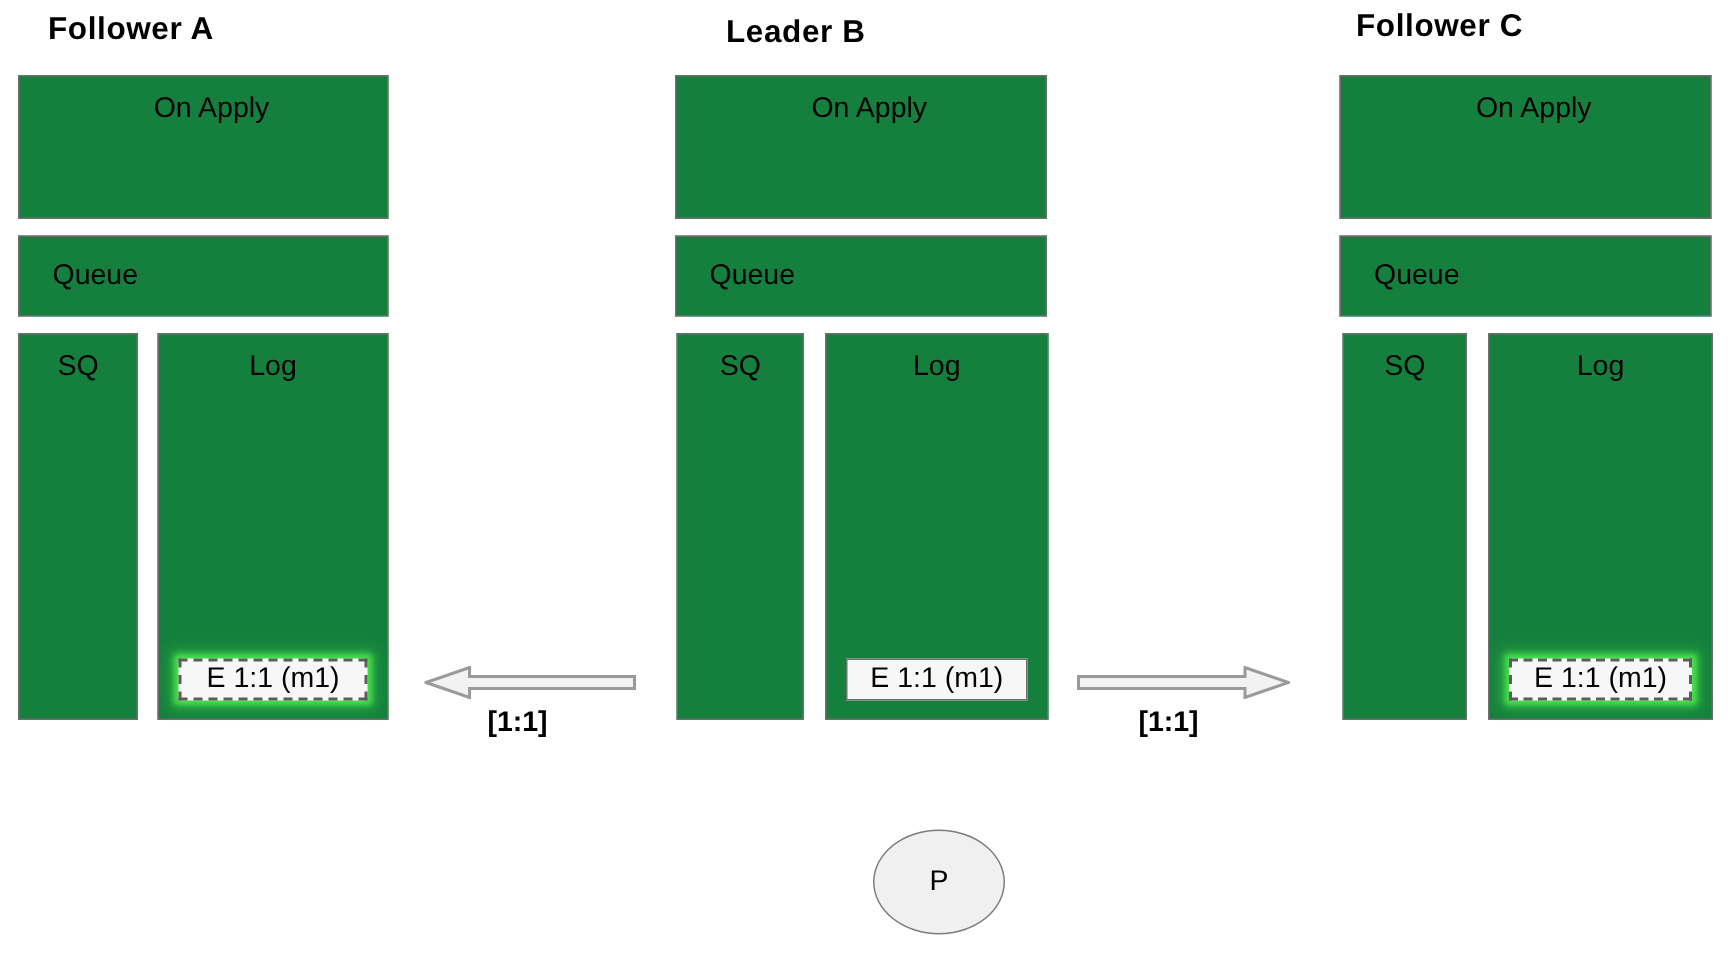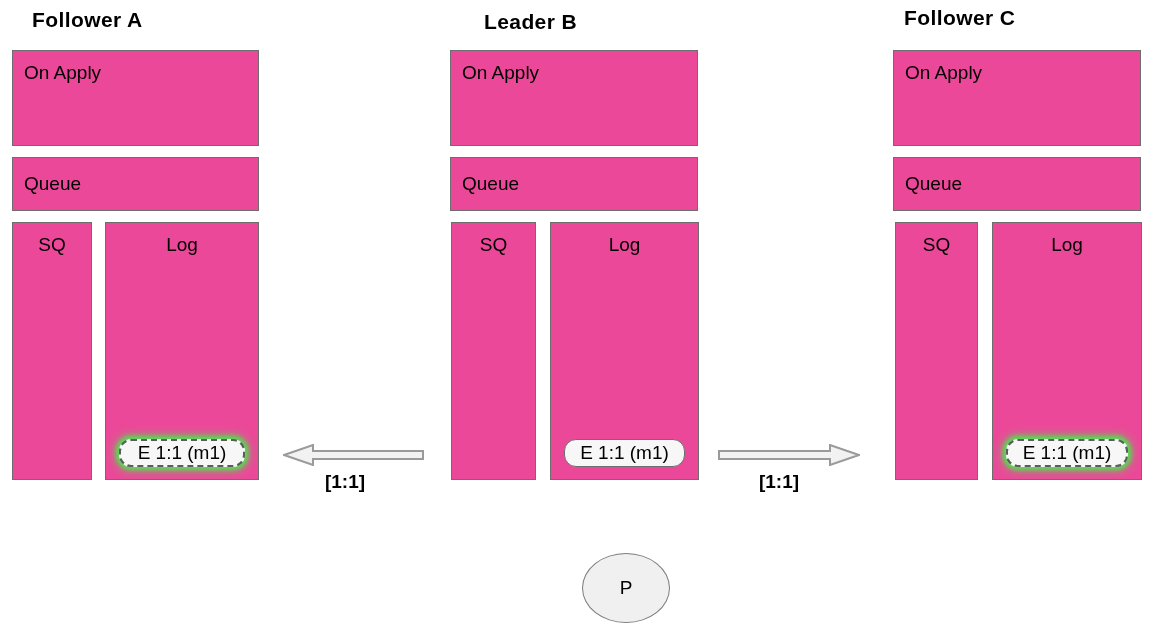--- a/index.html
+++ b/index.html
@@ -13,43 +13,43 @@
   }
   .node-title{
     position:absolute;
     font-size:21px;
     font-weight:bold;
     letter-spacing:.4px;
     white-space:nowrap;
   }
   .box{
     position:absolute;
-    background:#ec4899;
+    background:#15803d;
     border:1.5px solid #6e6e6e;
     box-sizing:border-box;
     font-size:19px;
+    text-align:center;
   }
   .box.pad-label{padding:11px 0 0 11px;}
-  .box.center-label{display:flex;align-items:center;padding-left:11px;}
+  .box.center-label{display:flex;align-items:center;padding-left:22px;}
   .col{
     display:flex;flex-direction:column;align-items:center;
     padding-top:11px;
   }
   .col .col-label{flex:0 0 auto;}
   .entry{
     margin-top:auto;
     margin-bottom:12px;
     width:calc(100% - 26px);
     height:28px;
     box-sizing:border-box;
     display:flex;align-items:center;justify-content:center;
     background:#f7f7f7;
     font-size:19px;
     white-space:nowrap;
-    border-radius:12px;
   }
   .entry.solid{border:1.5px solid #6e6e6e;}
   .entry.highlighted{
     border:2px dashed #5c5c5c;
     box-shadow:0 0 4px 3px rgba(76,230,76,.95), 0 0 9px 6px rgba(76,230,76,.35);
   }
   .arrow{position:absolute;}
   .arrow svg{display:block;}
   .arrow-label{
     position:absolute;

